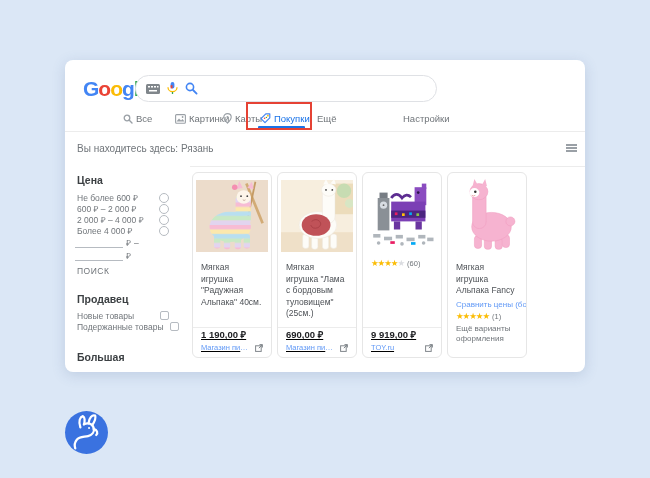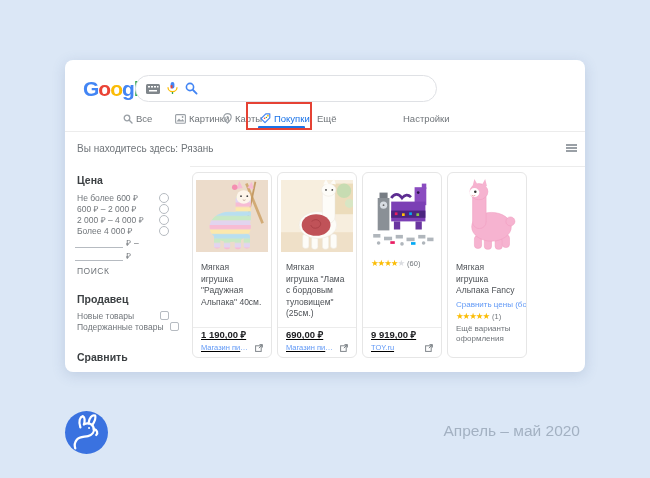--- a/index.html
+++ b/index.html
@@ -207,21 +207,21 @@
     <div class="f-title" style="top:233px">Продавец</div>
     <div class="f-row" style="top:250px">
       <span class="lbl">Новые товары</span>
       <span class="checkbox"></span>
     </div>
     <div class="f-row" style="top:261px">
       <span class="lbl">Подержанные товары</span>
       <span class="checkbox"></span>
     </div>
 
-    <div class="f-title" style="top:291px">Сравнить</div>
+    <div class="f-title" style="top:291px">Большая</div>
 
     <div class="grid">
 
       <div class="pcard">
         <div class="pimg">
           <svg viewBox="0 0 80 80">
             <rect width="80" height="80" fill="#ecdccb"></rect>
             <line x1="56" y1="4" x2="74" y2="48" stroke="#d2ab76" stroke-width="3"></line>
             <line x1="66" y1="2" x2="58" y2="40" stroke="#c49a63" stroke-width="2"></line>
             <defs>
@@ -393,15 +393,14 @@
       <g stroke="#fff" stroke-width="2.2" fill="none" stroke-linecap="round" stroke-linejoin="round">
         <path d="M16 17 C14 11 15.5 7 18.5 6 C20.5 7 20.5 11 19.5 14"></path>
         <path d="M24 13 C24.5 7.5 27.5 4.5 30.5 5.5 C31.5 8.5 29.5 12 27.5 15"></path>
         <path d="M19.5 14 C23.5 12 28 13.5 29 17.5 C30 21.5 27.5 24.5 23.5 25.5 C19.5 26.5 15 26 12.5 29 C10.5 31.5 10 34.5 11 37.5"></path>
         <path d="M29 18.5 C32.5 19.5 33.5 22.5 31.5 24.5"></path>
       </g>
       <circle cx="24.5" cy="17.5" r="1" fill="#fff"></circle>
     </svg>
   </div>
 
-  <div class="date-label">Апрель – май 2020</div>
 
 </div>
 
 </body></html>

